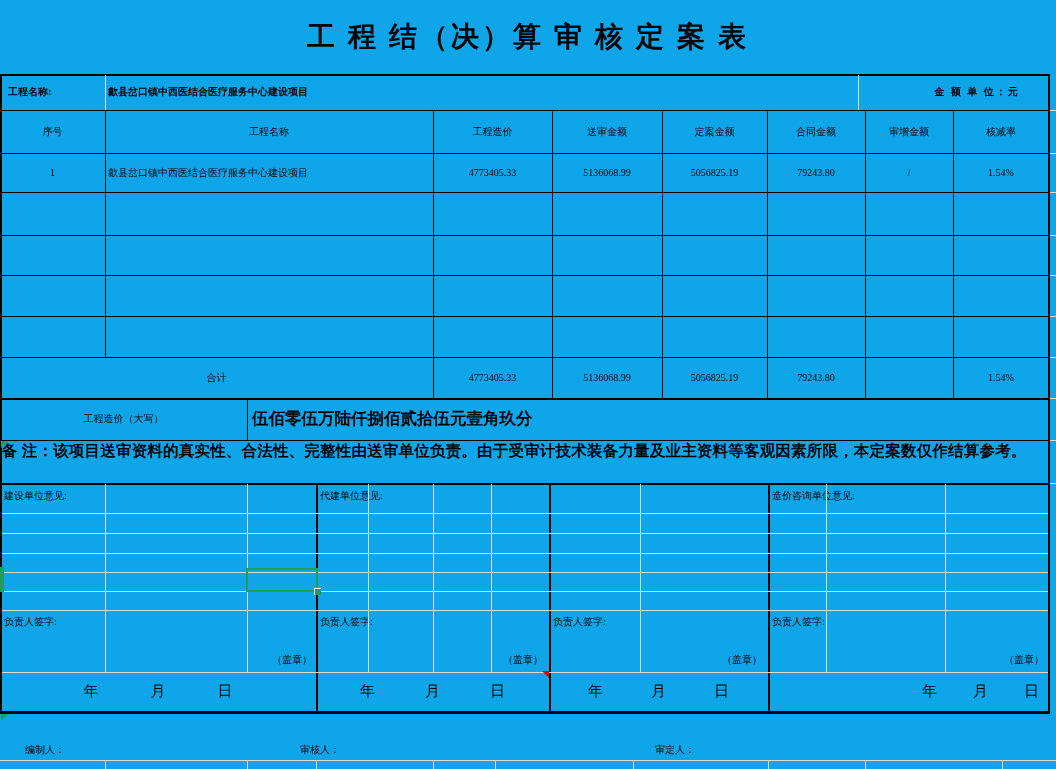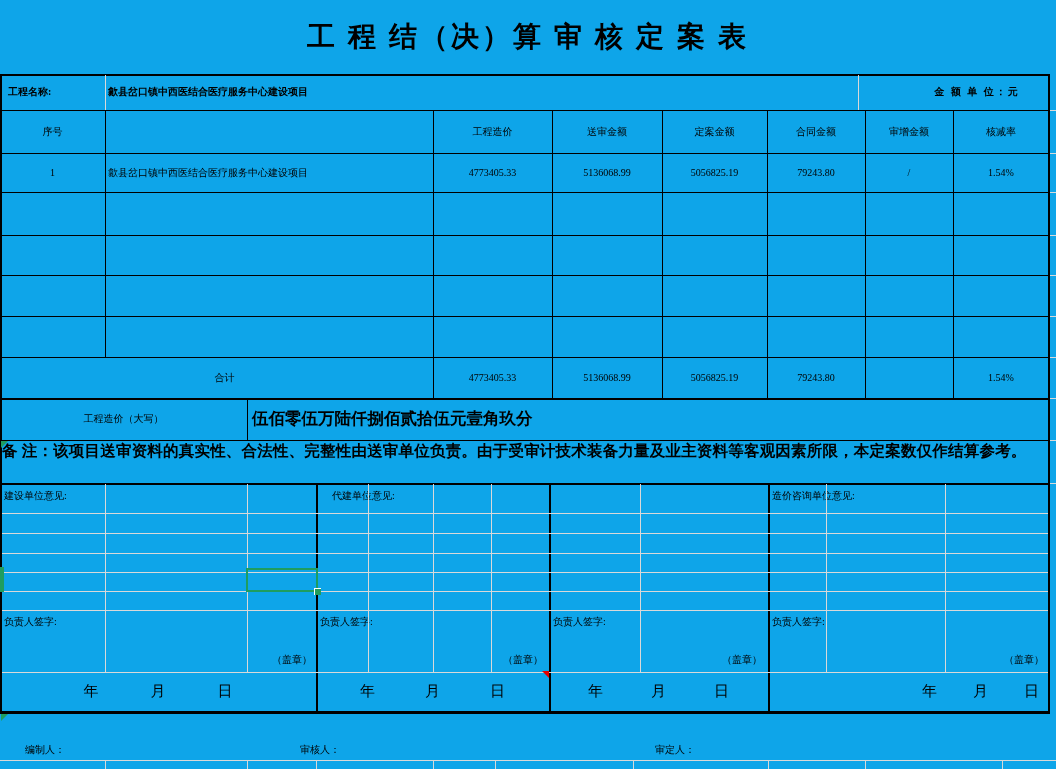--- a/index.html
+++ b/index.html
@@ -42,20 +42,21 @@
 
 <div id="sheet">
 
   <div id="title">工 程 结（决）算 审 核 定 案 表</div>
 
   <div class="cell b left" style="left:8px;top:74px;width:96px;height:36px;">工程名称:</div>
   <div class="cell b left" style="left:108px;top:74px;width:600px;height:36px;">歙县岔口镇中西医结合医疗服务中心建设项目</div>
   <div class="cell b unit" style="left:885px;top:74px;width:184px;height:36px;">金 额 单 位：元</div>
 
   <div class="cell" style="left:0px;top:110px;width:105px;height:43px;">序号</div>
+  <div class="cell" style="left:105px;top:110px;width:328px;height:43px;">工程名称</div>
   <div class="cell" style="left:433px;top:110px;width:119px;height:43px;">工程造价</div>
   <div class="cell" style="left:552px;top:110px;width:110px;height:43px;">送审金额</div>
   <div class="cell" style="left:662px;top:110px;width:105px;height:43px;">定案金额</div>
   <div class="cell" style="left:767px;top:110px;width:98px;height:43px;">合同金额</div>
   <div class="cell" style="left:865px;top:110px;width:88px;height:43px;">审增金额</div>
   <div class="cell" style="left:953px;top:110px;width:96px;height:43px;">核减率</div>
 
   <div class="cell" style="left:0px;top:153px;width:105px;height:39px;">1</div>
   <div class="cell left" style="left:108px;top:153px;width:325px;height:39px;">歙县岔口镇中西医结合医疗服务中心建设项目</div>
   <div class="cell" style="left:433px;top:153px;width:119px;height:39px;">4773405.33</div>
@@ -63,40 +64,40 @@
   <div class="cell" style="left:662px;top:153px;width:105px;height:39px;">5056825.19</div>
   <div class="cell" style="left:767px;top:153px;width:98px;height:39px;">79243.80</div>
   <div class="cell" style="left:865px;top:153px;width:88px;height:39px;">/</div>
   <div class="cell" style="left:953px;top:153px;width:96px;height:39px;">1.54%</div>
 
   <div class="abs" style="left:0;top:192px;width:1049px;height:43px;"></div>
   <div class="abs" style="left:0;top:235px;width:1049px;height:40px;"></div>
   <div class="abs" style="left:0;top:275px;width:1049px;height:41px;"></div>
   <div class="abs" style="left:0;top:316px;width:1049px;height:41px;"></div>
 
-  <div class="cell" style="left:0px;top:357px;width:433px;height:41px;padding-left:8px;">合计</div>
+  <div class="cell" style="left:0px;top:357px;width:433px;height:41px;">合计</div>
   <div class="cell" style="left:433px;top:357px;width:119px;height:41px;">4773405.33</div>
   <div class="cell" style="left:552px;top:357px;width:110px;height:41px;">5136068.99</div>
   <div class="cell" style="left:662px;top:357px;width:105px;height:41px;">5056825.19</div>
   <div class="cell" style="left:767px;top:357px;width:98px;height:41px;">79243.80</div>
   <div class="cell" style="left:865px;top:357px;width:88px;height:41px;"></div>
   <div class="cell" style="left:953px;top:357px;width:96px;height:41px;">1.54%</div>
 
   <div class="cell" style="left:0px;top:398px;width:247px;height:42px;">工程造价（大写）</div>
   <div class="cell b left" style="left:252px;top:398px;width:700px;height:42px;font-size:16.5px;">伍佰零伍万陆仟捌佰贰拾伍元壹角玖分</div>
 
   <div class="note">备  注：该项目送审资料的真实性、合法性、完整性由送审单位负责。由于受审计技术装备力量及业主资料等客观因素所限，本定案数仅作结算参考。</div>
 
   <div class="abs" style="left:0;top:483px;width:316px;height:228px;"></div>
   <div class="abs" style="left:316px;top:483px;width:233px;height:228px;"></div>
   <div class="abs" style="left:549px;top:483px;width:219px;height:228px;"></div>
   <div class="abs" style="left:768px;top:483px;width:281px;height:228px;"></div>
 
   <div class="cell left" style="left:4px;top:486px;width:300px;height:20px;">建设单位意见:</div>
-  <div class="cell left" style="left:332px;top:486px;width:220px;height:20px;">代建单位意见:</div>
+  <div class="cell left" style="left:320px;top:486px;width:220px;height:20px;">代建单位意见:</div>
   <div class="cell left" style="left:772px;top:486px;width:270px;height:20px;">造价咨询单位意见:</div>
 
   <div class="cell left" style="left:4px;top:612px;width:200px;height:20px;">负责人签字:</div>
   <div class="cell left" style="left:320px;top:612px;width:200px;height:20px;">负责人签字:</div>
   <div class="cell left" style="left:553px;top:612px;width:200px;height:20px;">负责人签字:</div>
   <div class="cell left" style="left:772px;top:612px;width:200px;height:20px;">负责人签字:</div>
 
   <div class="cell right" style="left:0px;top:650px;width:312px;height:20px;">（盖章）</div>
   <div class="cell right" style="left:316px;top:650px;width:227px;height:20px;">（盖章）</div>
   <div class="cell right" style="left:549px;top:650px;width:213px;height:20px;">（盖章）</div>

